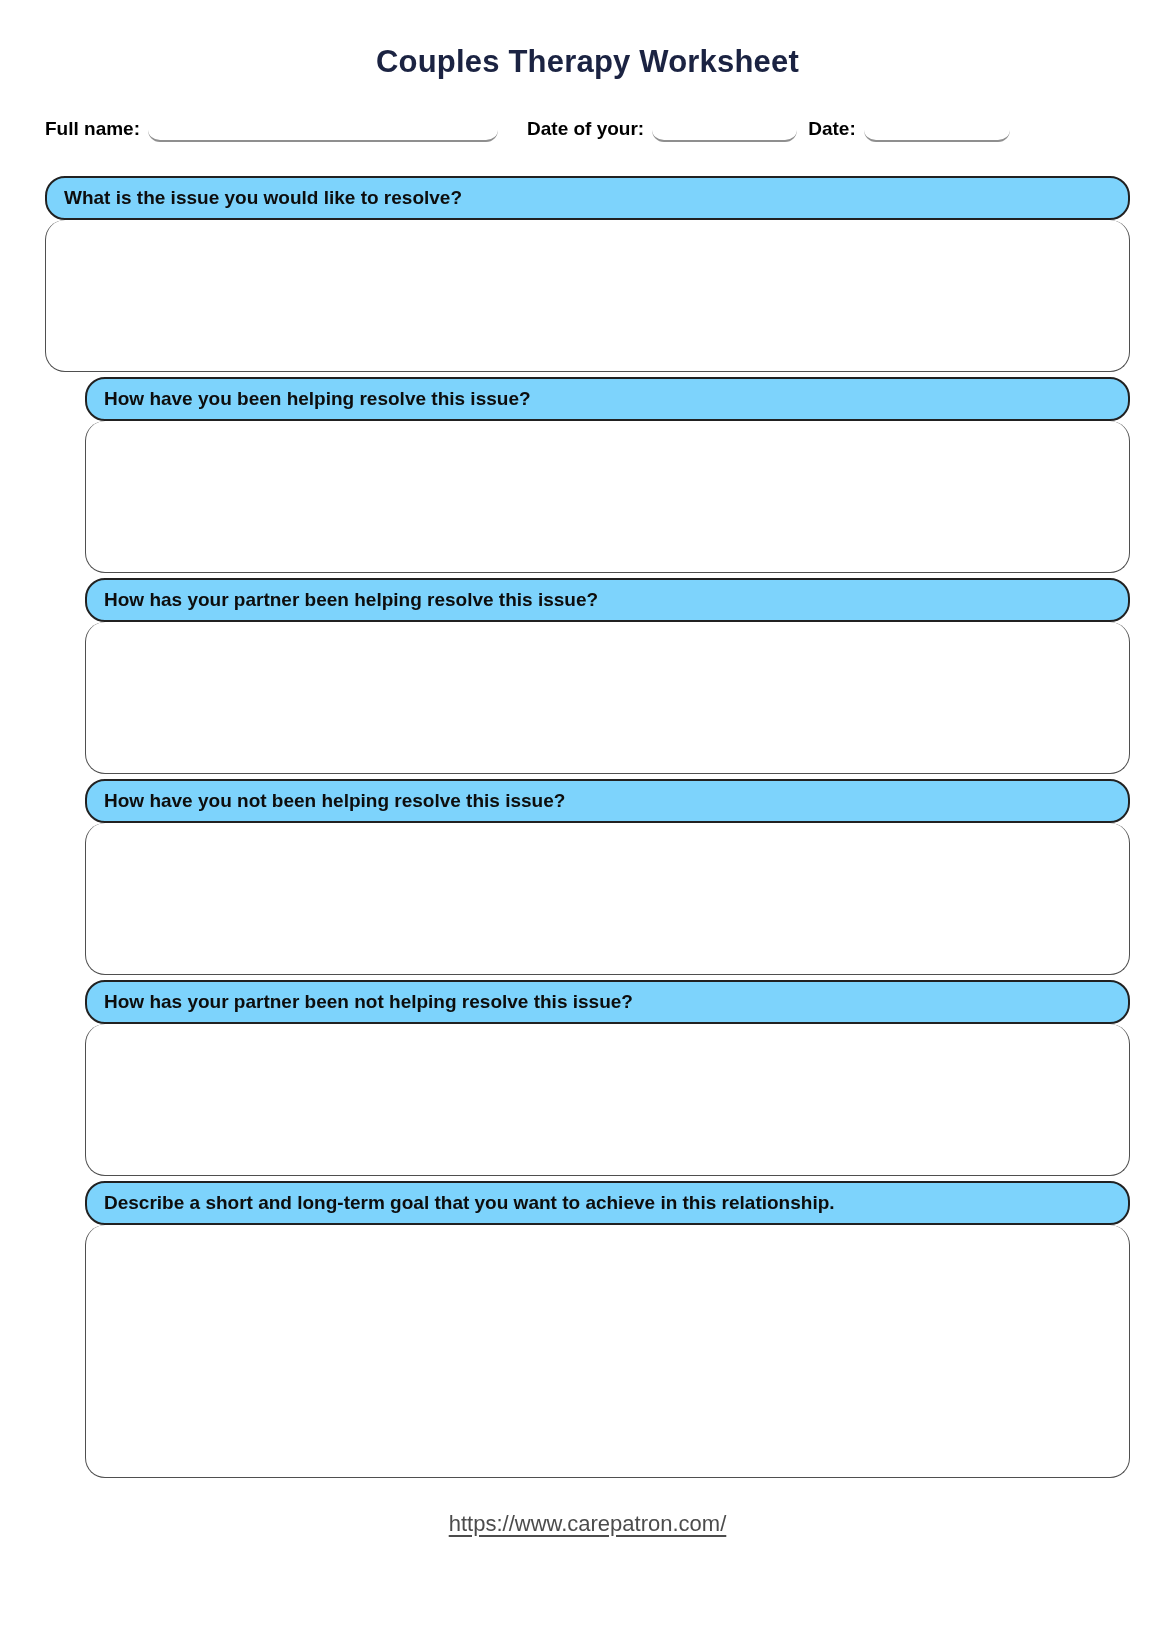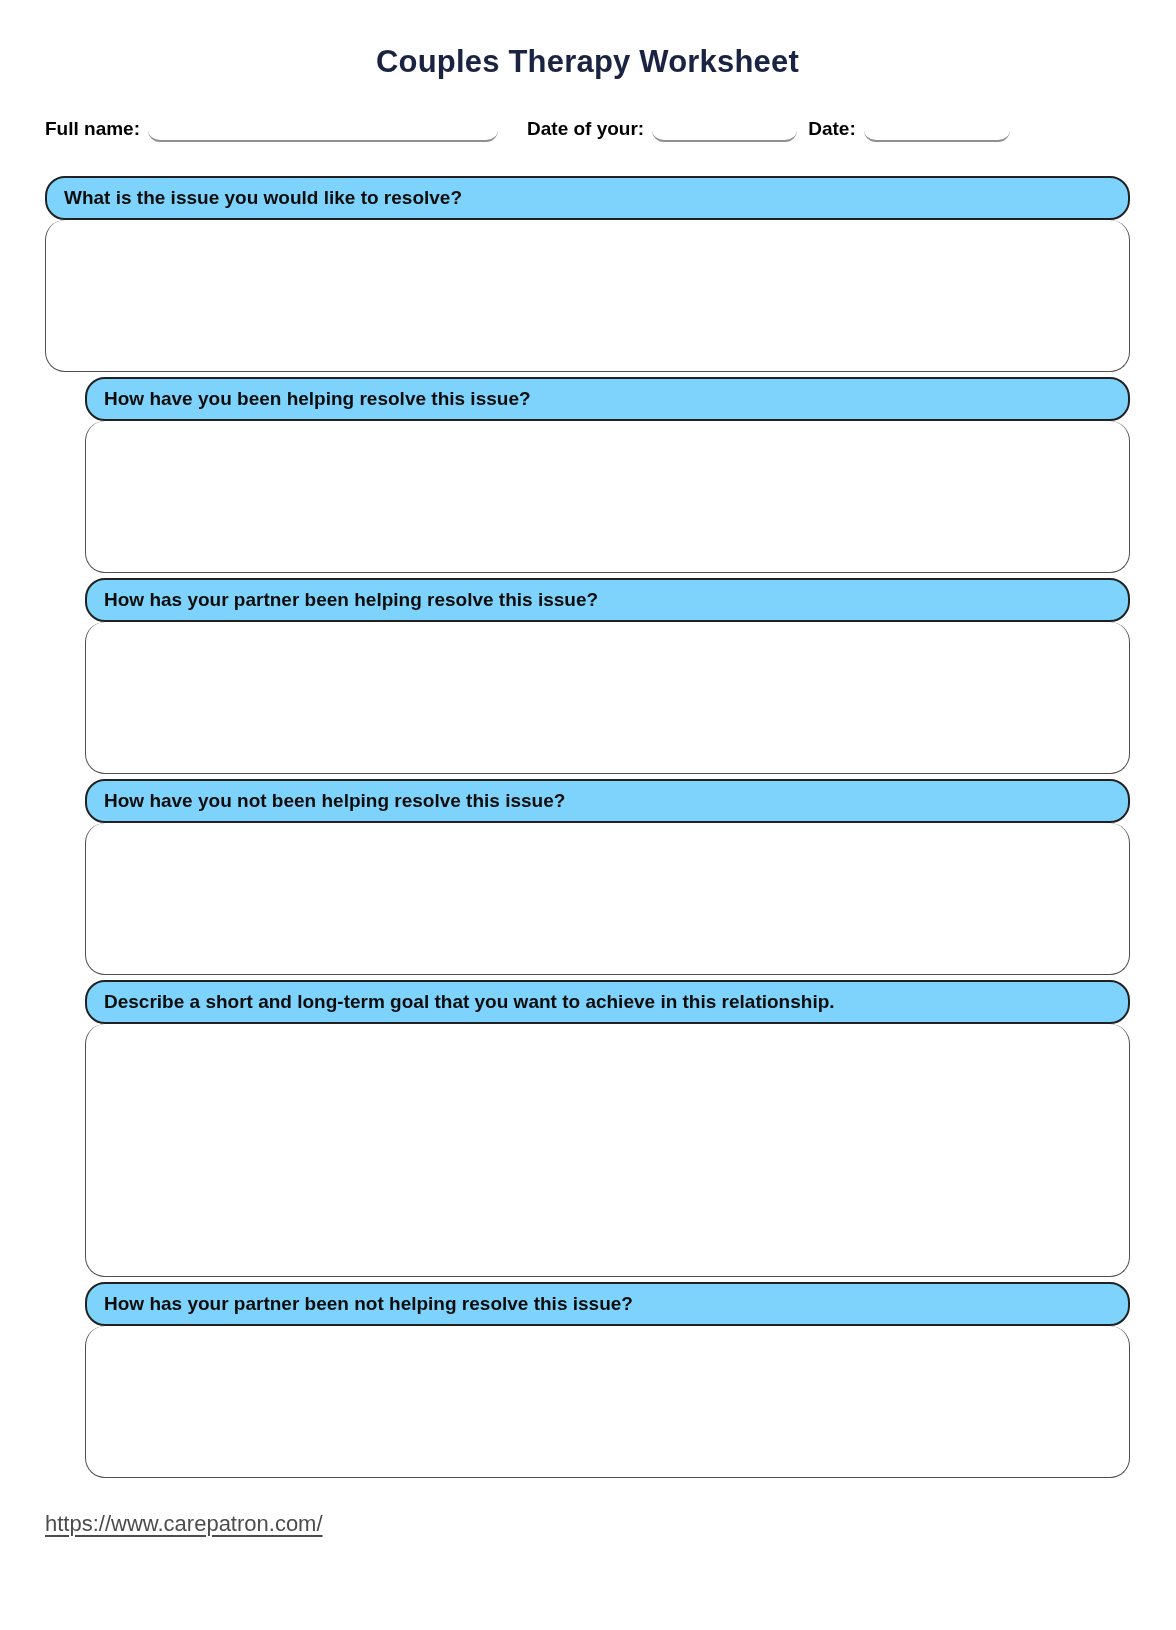--- a/index.html
+++ b/index.html
@@ -63,21 +63,21 @@
     border-top: none;
     height: 152px;
     background: #ffffff;
     padding: 8px 12px;
     font-size: 17px;
   }
   .answer-box.tall { height: 253px; }
   .footer {
     margin-top: 33px;
     display: flex;
-    justify-content: flex-start;
+    justify-content: center;
     align-items: center;
   }
   .footer-link {
     font-size: 22px;
     color: #4c4c4c;
     text-decoration: underline;
     text-underline-offset: 4px;
     cursor: pointer;
   }
   .brand-group {
@@ -161,29 +161,29 @@
 
   <div class="section">
     <div class="q-header">
       <span class="q-text">How have you not been helping resolve this issue?</span>
     </div>
     <div class="answer-box"></div>
   </div>
 
   <div class="section">
     <div class="q-header">
-      <span class="q-text">Describe a short and long-term goal that you want to achieve in this relationship.</span>
+      <span class="q-text">How has your partner been not helping resolve this issue?</span>
     </div>
-    <div class="answer-box tall"></div>
+    <div class="answer-box"></div>
   </div>
 
   <div class="section">
     <div class="q-header">
-      <span class="q-text">How has your partner been not helping resolve this issue?</span>
+      <span class="q-text">Describe a short and long-term goal that you want to achieve in this relationship.</span>
     </div>
-    <div class="answer-box"></div>
+    <div class="answer-box tall"></div>
   </div>
 
   <div class="footer">
     <a class="footer-link">https://www.carepatron.com/</a>
   </div>
 
 </div>
 
 </body></html>

